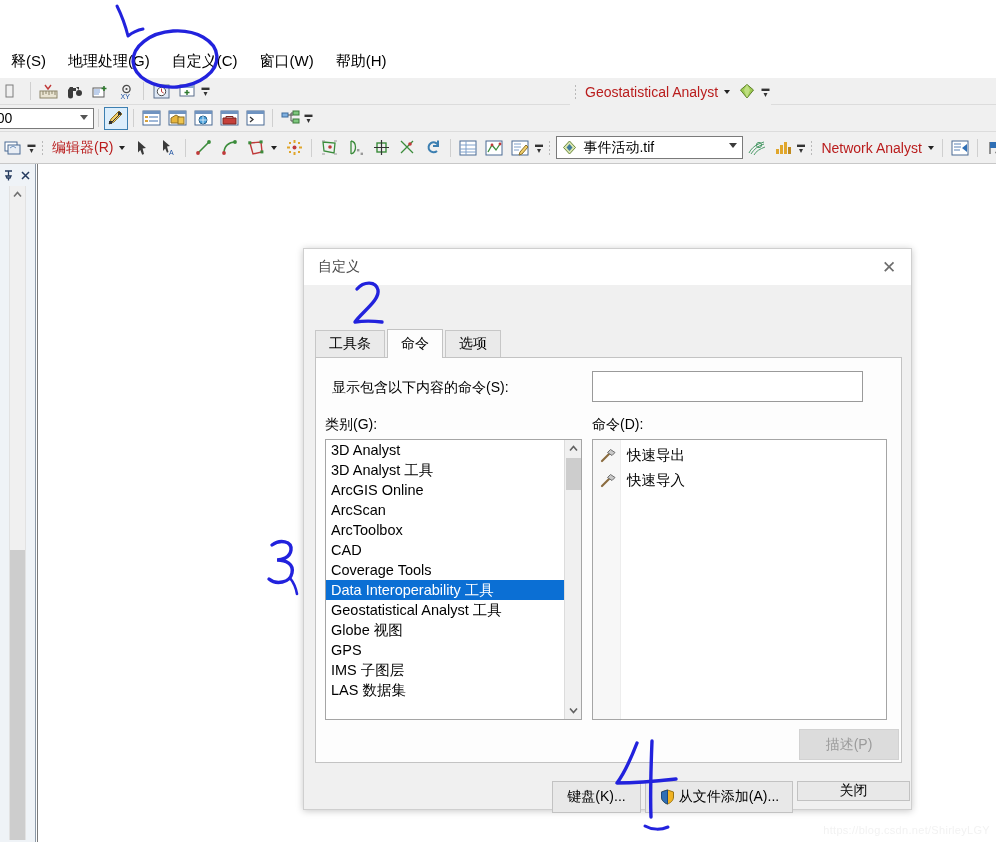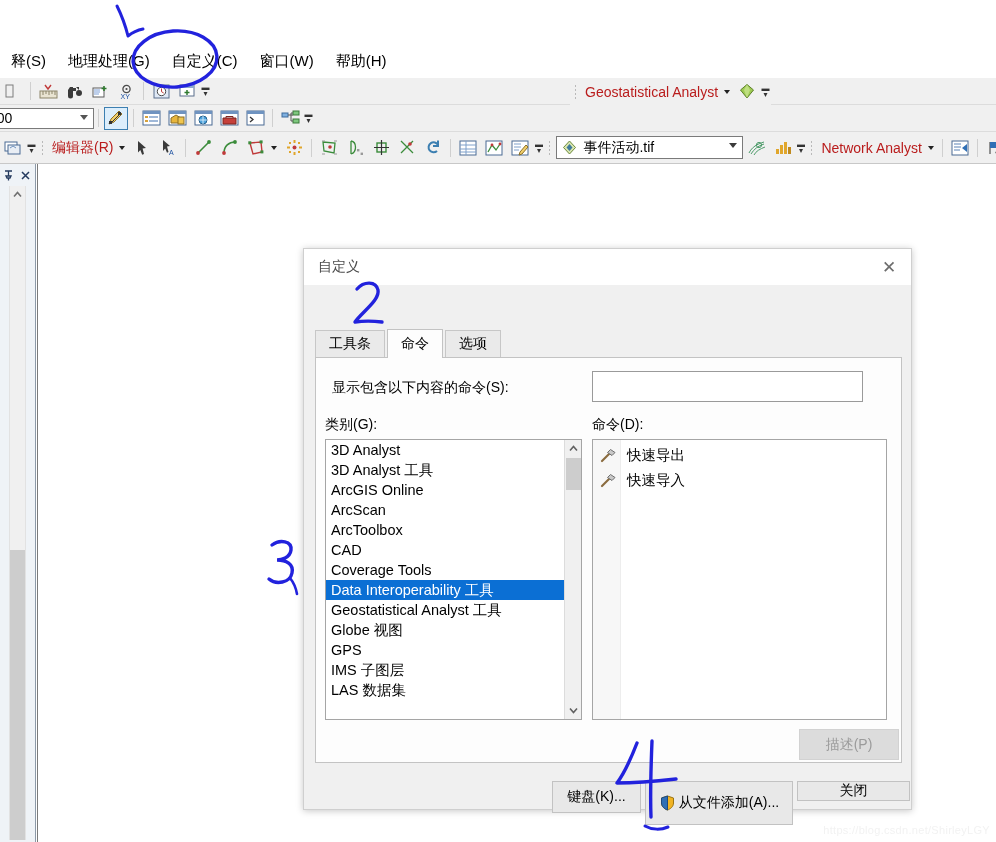--- a/index.html
+++ b/index.html
@@ -552,21 +552,21 @@
         </div>
 
         <div class="btn disabled" style="left:471px; top:371px; width:100px; height:31px;margin-left:12px;">
           <span>描述(P)</span>
         </div>
       </div>
 
       <div class="btn" style="left:248px; top:496px; width:89px; height:32px;">
         <span>键盘(K)...</span>
       </div>
-      <div class="btn" style="left:341px; top:496px; width:148px; height:44px;">
+      <div class="btn" style="left:341px; top:496px; width:148px; height:32px;">
         <span class="shield">
           <svg width="17" height="16" viewBox="0 0 17 16">
             <path d="M8.5 1l6 2v5c0 3.5-3 6-6 7-3-1-6-3.5-6-7V3z" fill="#f0b323" stroke="#9a7414"></path>
             <path d="M8.5 1v14c-3-1-6-3.5-6-7V3z" fill="#2f6fb5" stroke="#1f4a7d"></path>
           </svg>
         </span>
         <span>从文件添加(A)...</span>
       </div>
       <div class="btn" style="left:493px; top:496px; width:113px; height:20px;">
         <span>关闭</span>

